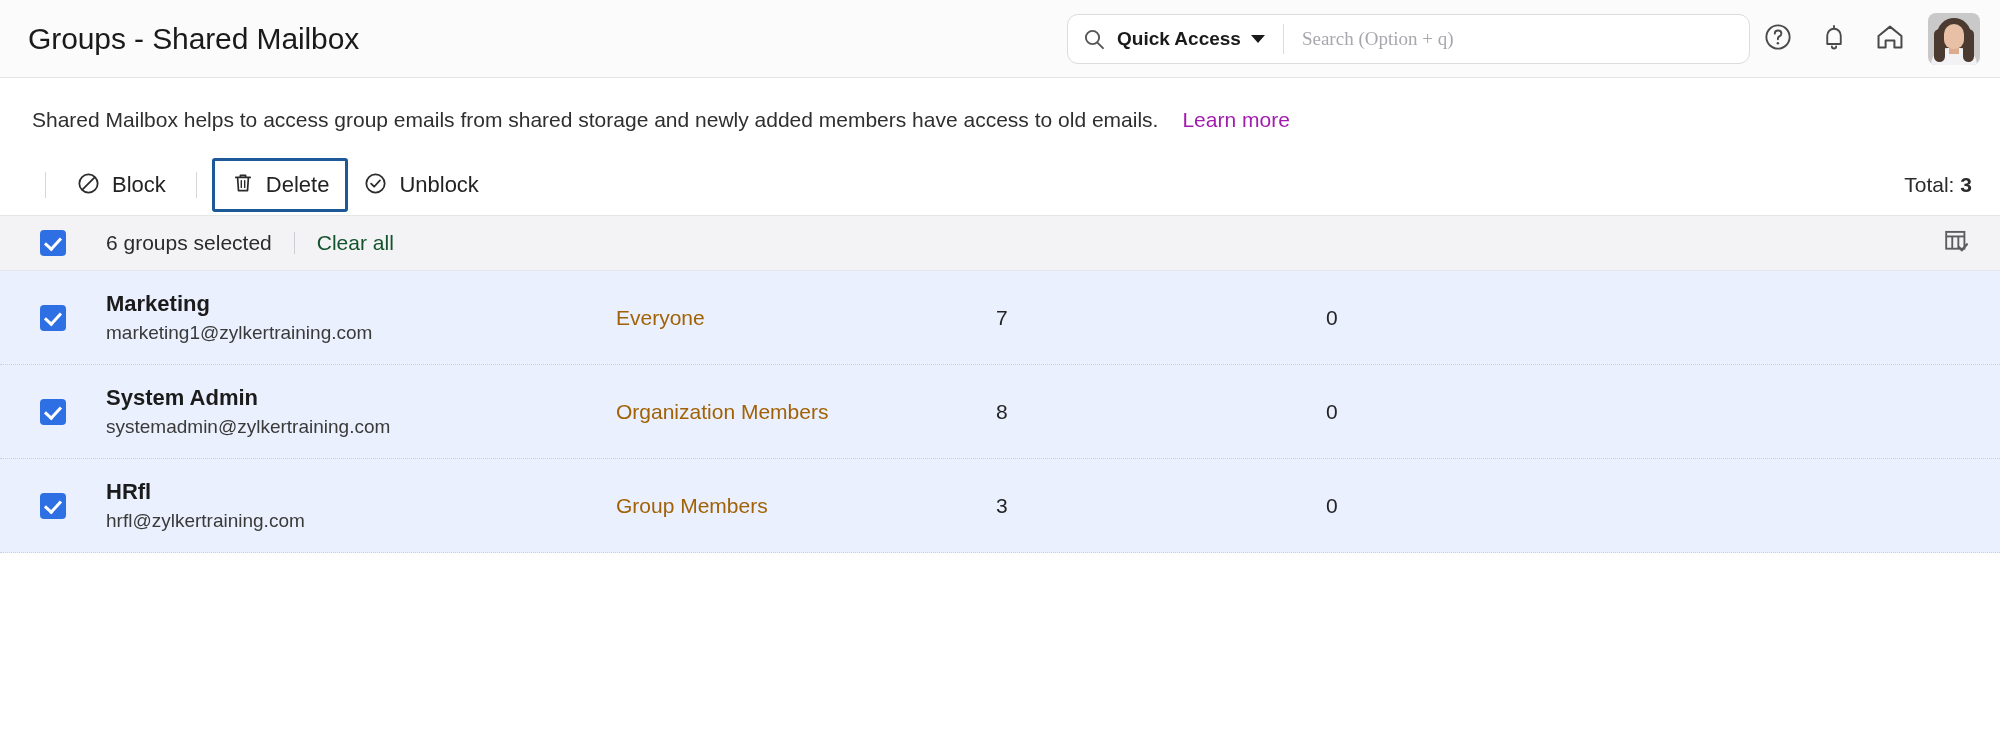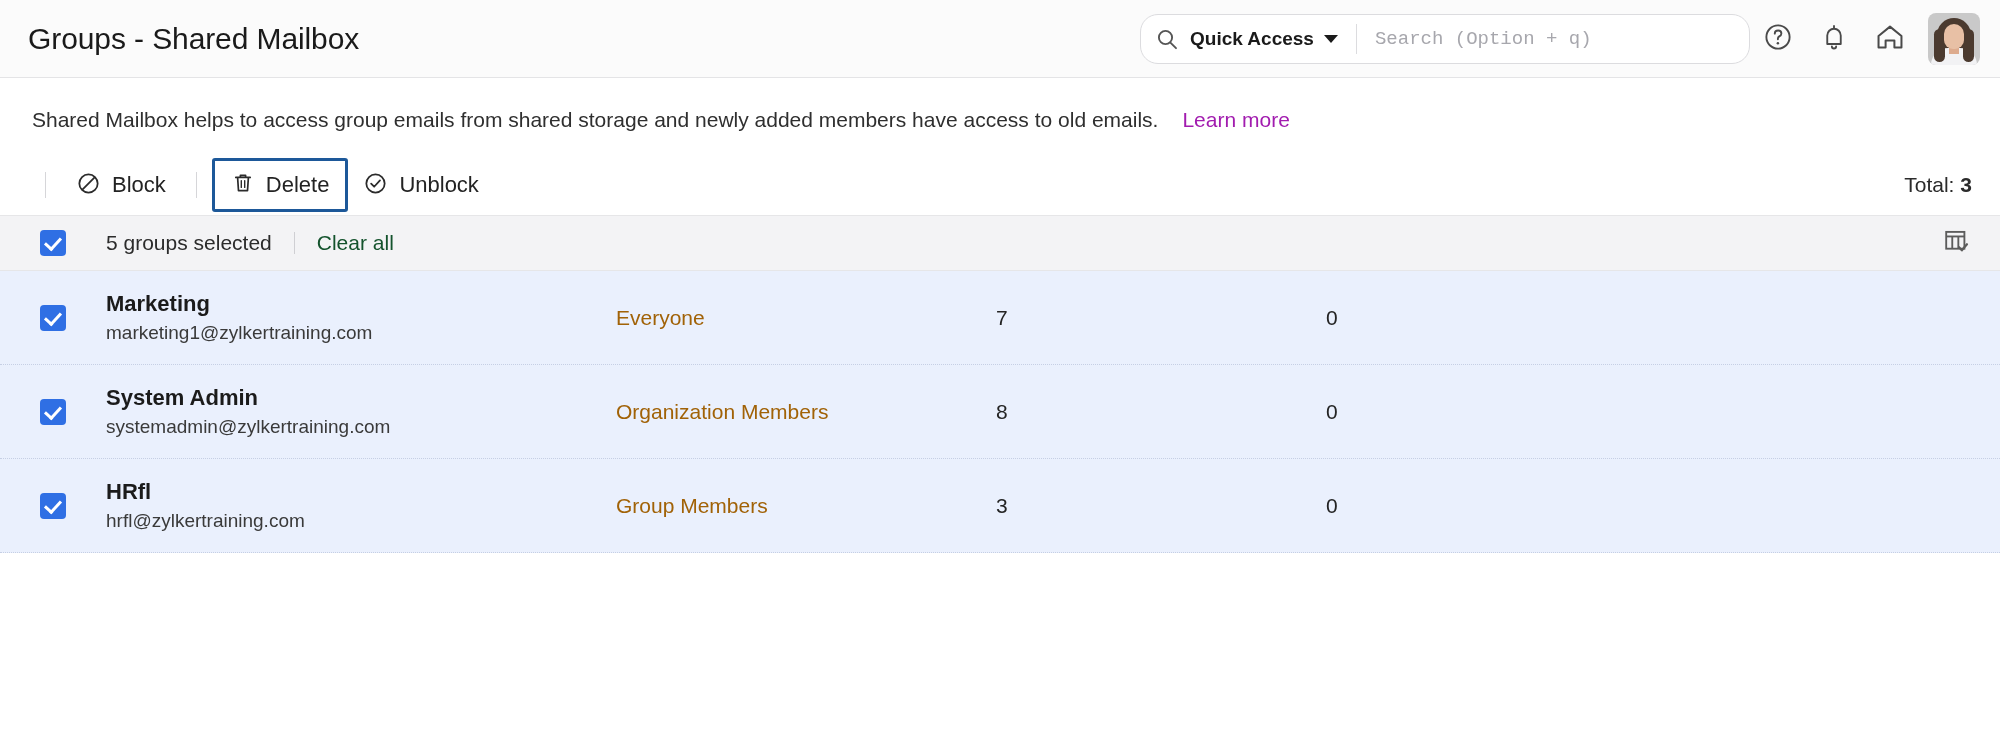--- a/index.html
+++ b/index.html
@@ -37,24 +37,24 @@
   }
   .header-right {
     margin-left: auto;
     display: flex;
     align-items: center;
     gap: 0;
   }
   .search-wrap {
     display: flex;
     align-items: center;
-    width: 610px;
+    width: 683px;
     height: 50px;
     border: 1px solid #dcdcdf;
-    border-radius: 18px;
+    border-radius: 11px;
     background: #ffffff;
     padding: 0 14px;
   }
   .search-icon { flex: 0 0 auto; display: flex; margin-right: 11px; }
   .quick-access {
     font-size: 19px;
     font-weight: 700;
     color: #1a1a1a;
     white-space: nowrap;
   }
@@ -69,21 +69,21 @@
     width: 1px;
     height: 30px;
     background: #dcdcdf;
     margin: 0 18px;
   }
   .search-input {
     flex: 1;
     border: none;
     outline: none;
     font-size: 19px;
-    font-family: Liberation Mono, monospace;
+    font-family: Liberation Serif, serif;
     color: #0f766e;
     background: transparent;
   }
   .search-input::placeholder { color: #a7a7ad; }
   .hdr-icon-btn {
     width: 56px;
     height: 56px;
     display: flex;
     align-items: center;
     justify-content: center;
@@ -412,21 +412,21 @@
     <div class="total">
       <span>Total:</span>
       <b>3</b>
     </div>
   </div>
 
   <div class="selbar">
     <div class="cbcell">
       <span class="cb"></span>
     </div>
-    <span class="sel-text">5 groups selected</span>
+    <span class="sel-text">6 groups selected</span>
     <span class="sel-sep"></span>
     <span class="clear-all">Clear all</span>
 
     <div class="col-settings">
       <span>
         <svg width="28" height="28" viewBox="0 0 24 24" fill="none">
           <rect x="3.6" y="4.2" width="15.6" height="14.4" stroke="#5c5c5c" stroke-width="1.6"></rect>
           <line x1="3.6" y1="8.1" x2="19.2" y2="8.1" stroke="#5c5c5c" stroke-width="1.6"></line>
           <line x1="8.8" y1="8.1" x2="8.8" y2="18.6" stroke="#5c5c5c" stroke-width="1.6"></line>
           <line x1="14" y1="8.1" x2="14" y2="18.6" stroke="#5c5c5c" stroke-width="1.6"></line>

